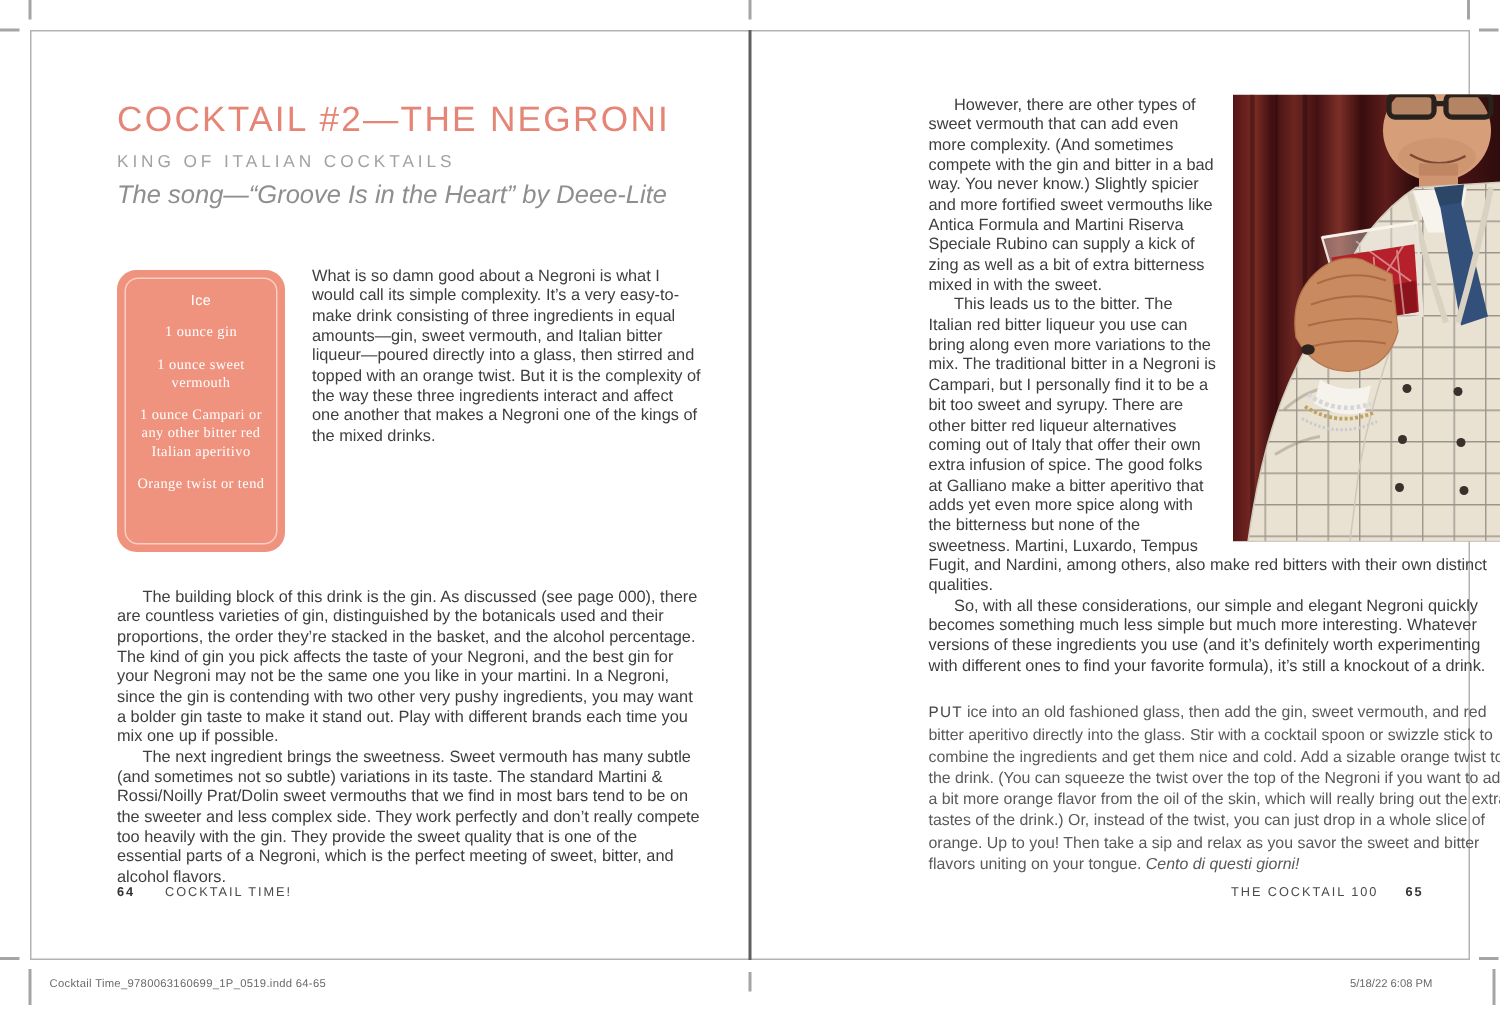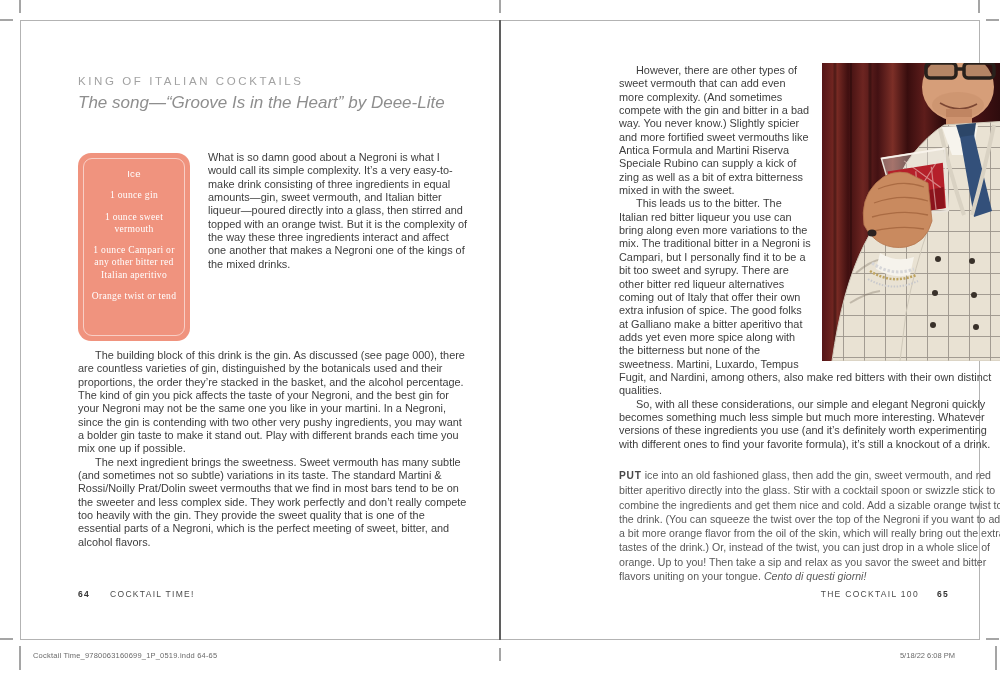--- a/index.html
+++ b/index.html
@@ -19,36 +19,36 @@
     color:var(--accent_coral,#e58576); white-space:nowrap;
   }
   .subtitle { margin-top:9px; font-size:11.5px; letter-spacing:2.6px; color:#a2a2a2; }
   .song { margin-top:6px; font-style:italic; font-size:17px; color:#8e8e8e; }
   .body-left { margin-top:38px; }
   p.bodytext { margin:0; font-size:10.9px; line-height:13.35px; color:#3e3e3e; }
   p.ind { text-indent:17px; }
   p.fullw { clear:left; }
   
   .ing-box {
-    float:left; width:112px; height:188px; margin:2px 18px 8px 0;
+    float:left; width:112px; height:188px; margin:2px 18px 24px 0;
     background:var(--box_salmon,#f0937e); border-radius:13px;
     position:relative; box-sizing:border-box; padding:15px 9px 0 9px;
     text-align:center; color:#ffffff; font-size:9.6px; line-height:12.3px; letter-spacing:0.3px;
   }
   .ing-box::before {
     content:""; position:absolute; inset:5px;
     border:1px solid rgba(255,255,255,0.55); border-radius:9px; pointer-events:none;
   }
   .ing + .ing { margin-top:9px;font-family:Liberation Serif, serif; }
   
   .photo-float { float:right; width:186px; height:298px; margin:-1px 0 9px 9px; }
   .photo-float svg { display:block; width:186px; height:298px; }
   
   .recipe { margin-top:17px; font-size:10.6px; line-height:14.3px; color:#5a5a5a; clear:both; }
-  .recipe .lead { font-weight:700; color:#474747; letter-spacing:0.8px; font-size:10.2px;text-align:center; }
+  .recipe .lead { font-weight:400; color:#474747; letter-spacing:0.8px; font-size:10.2px;text-align:center; }
   .recipe .ital { font-style:italic; }
   
   .foot-left {
     position:absolute; left:78px; top:589px; font-size:8.5px;
     letter-spacing:1.3px; color:#4a4a4a;
   }
   .foot-left .num { font-weight:700; margin-right:20px; color:#333333; }
   .foot-right {
     position:absolute; left:578px; top:589px; width:371px; text-align:right;
     font-size:8.5px; letter-spacing:1.3px; color:#4a4a4a;
@@ -71,20 +71,21 @@
   <div class="mark" style="left:0;top:638px;width:13px;height:2px;"></div>
   <div class="mark" style="left:986px;top:638px;width:13px;height:2px;"></div>
   <div class="mark" style="left:499px;top:648px;width:2px;height:13px;"></div>
   <div class="mark" style="left:19px;top:646px;width:2px;height:24px;"></div>
   <div class="mark" style="left:995px;top:646px;width:2px;height:24px;"></div>
 
   <div class="trim"></div>
   <div class="spine"></div>
 
   <div class="page-left">
+    <div class="title">COCKTAIL #2—THE NEGRONI</div>
     <div class="subtitle">KING OF ITALIAN COCKTAILS</div>
     <div class="song">The song—“Groove Is in the Heart” by Deee-Lite</div>
 
     <div class="body-left">
       <div class="ing-box">
         <div class="ing">Ice</div>
         <div class="ing">1 ounce gin</div>
         <div class="ing">1 ounce sweet vermouth</div>
         <div class="ing">1 ounce Campari or any other bitter red Italian aperitivo</div>
         <div class="ing">Orange twist or tend</div>

